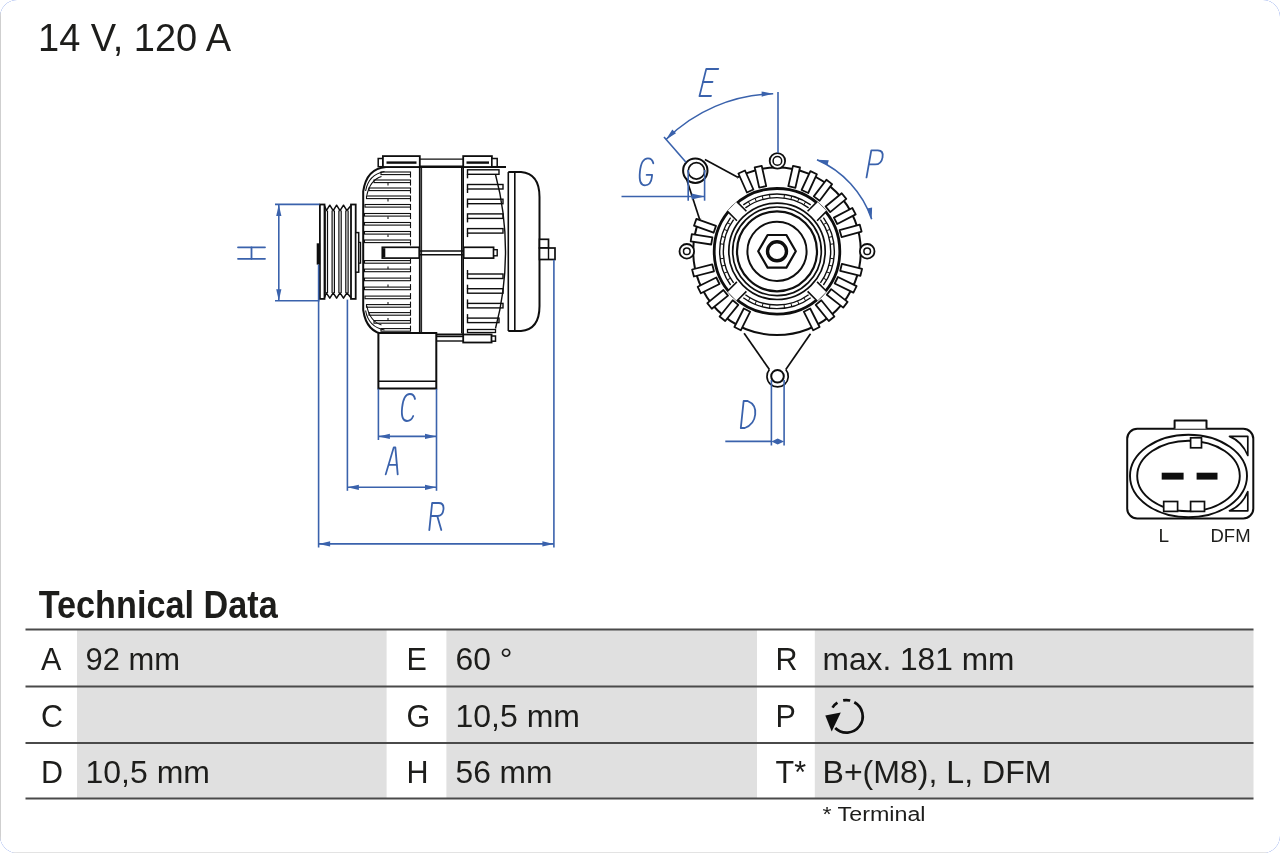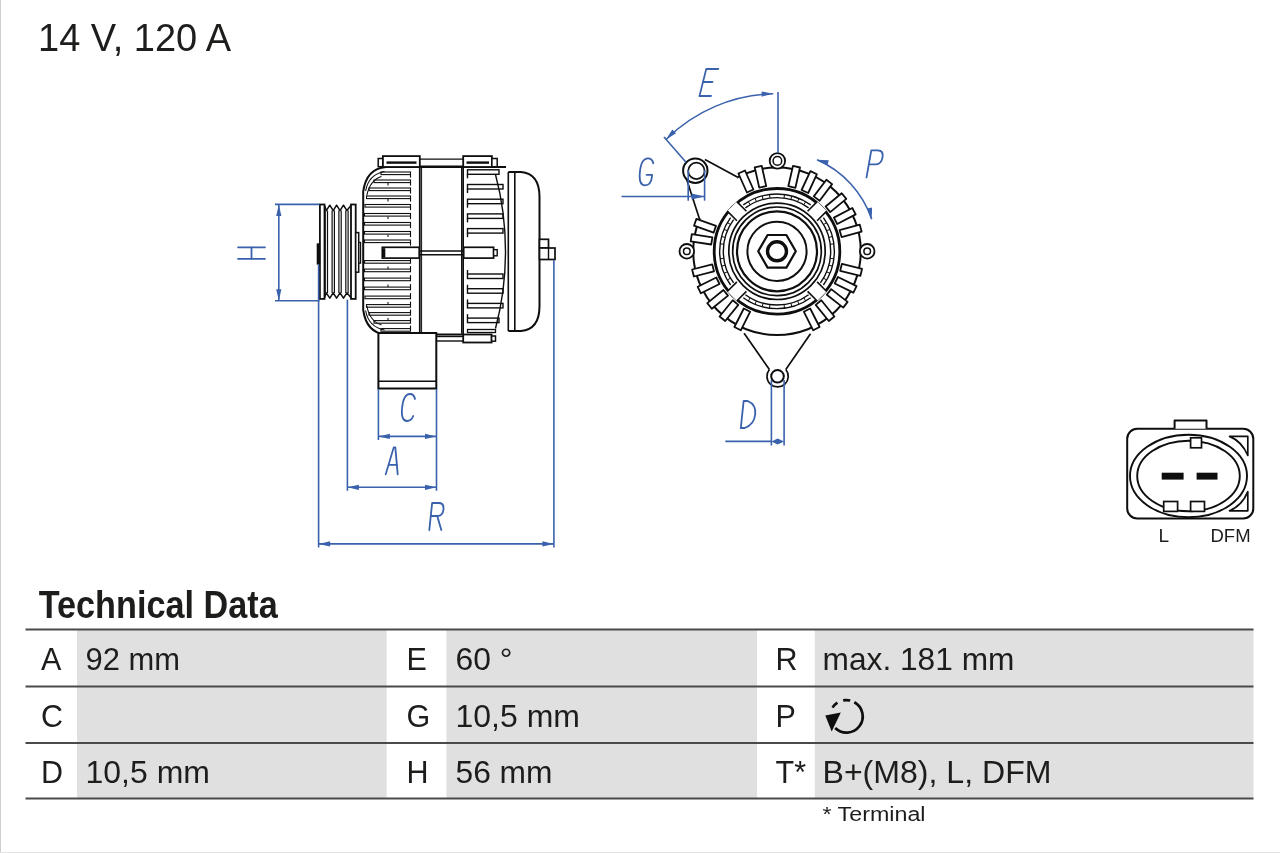--- a/index.html
+++ b/index.html
@@ -1,16 +1,16 @@
 <!DOCTYPE html>
 <html><head>
 <meta charset="utf-8">
 <style>
   html,body { margin:0; padding:0; background:#ffffff; }
-  .page { position:relative; width:1280px; height:853px; background:#1d4ed8; overflow:hidden; }
+  .page { position:relative; width:1280px; height:853px; background:#1d4ed8; overflow:hidden;border-radius:17px; }
   .lborder { position:absolute; left:0; top:0; width:1px; height:853px; background:#cfcfcf; }
   .bborder { position:absolute; left:0; bottom:0; width:1280px; height:1px; background:#e3e3e3; }
 </style>
 </head>
 <body>
 <div class="page">
 <svg width="1280" height="853" viewBox="0 0 1280 853">
 <rect x="0" y="0" width="1280" height="853" fill="white"></rect>
 <text x="38" y="50.5" font-family="Liberation Sans, sans-serif" font-size="38" fill="#1d1d1b">14 V, 120 A</text>
 <rect x="319.9" y="204.5" width="4.6" height="94.4" stroke="#0e0e0e" stroke-width="1.8" fill="white"></rect>

